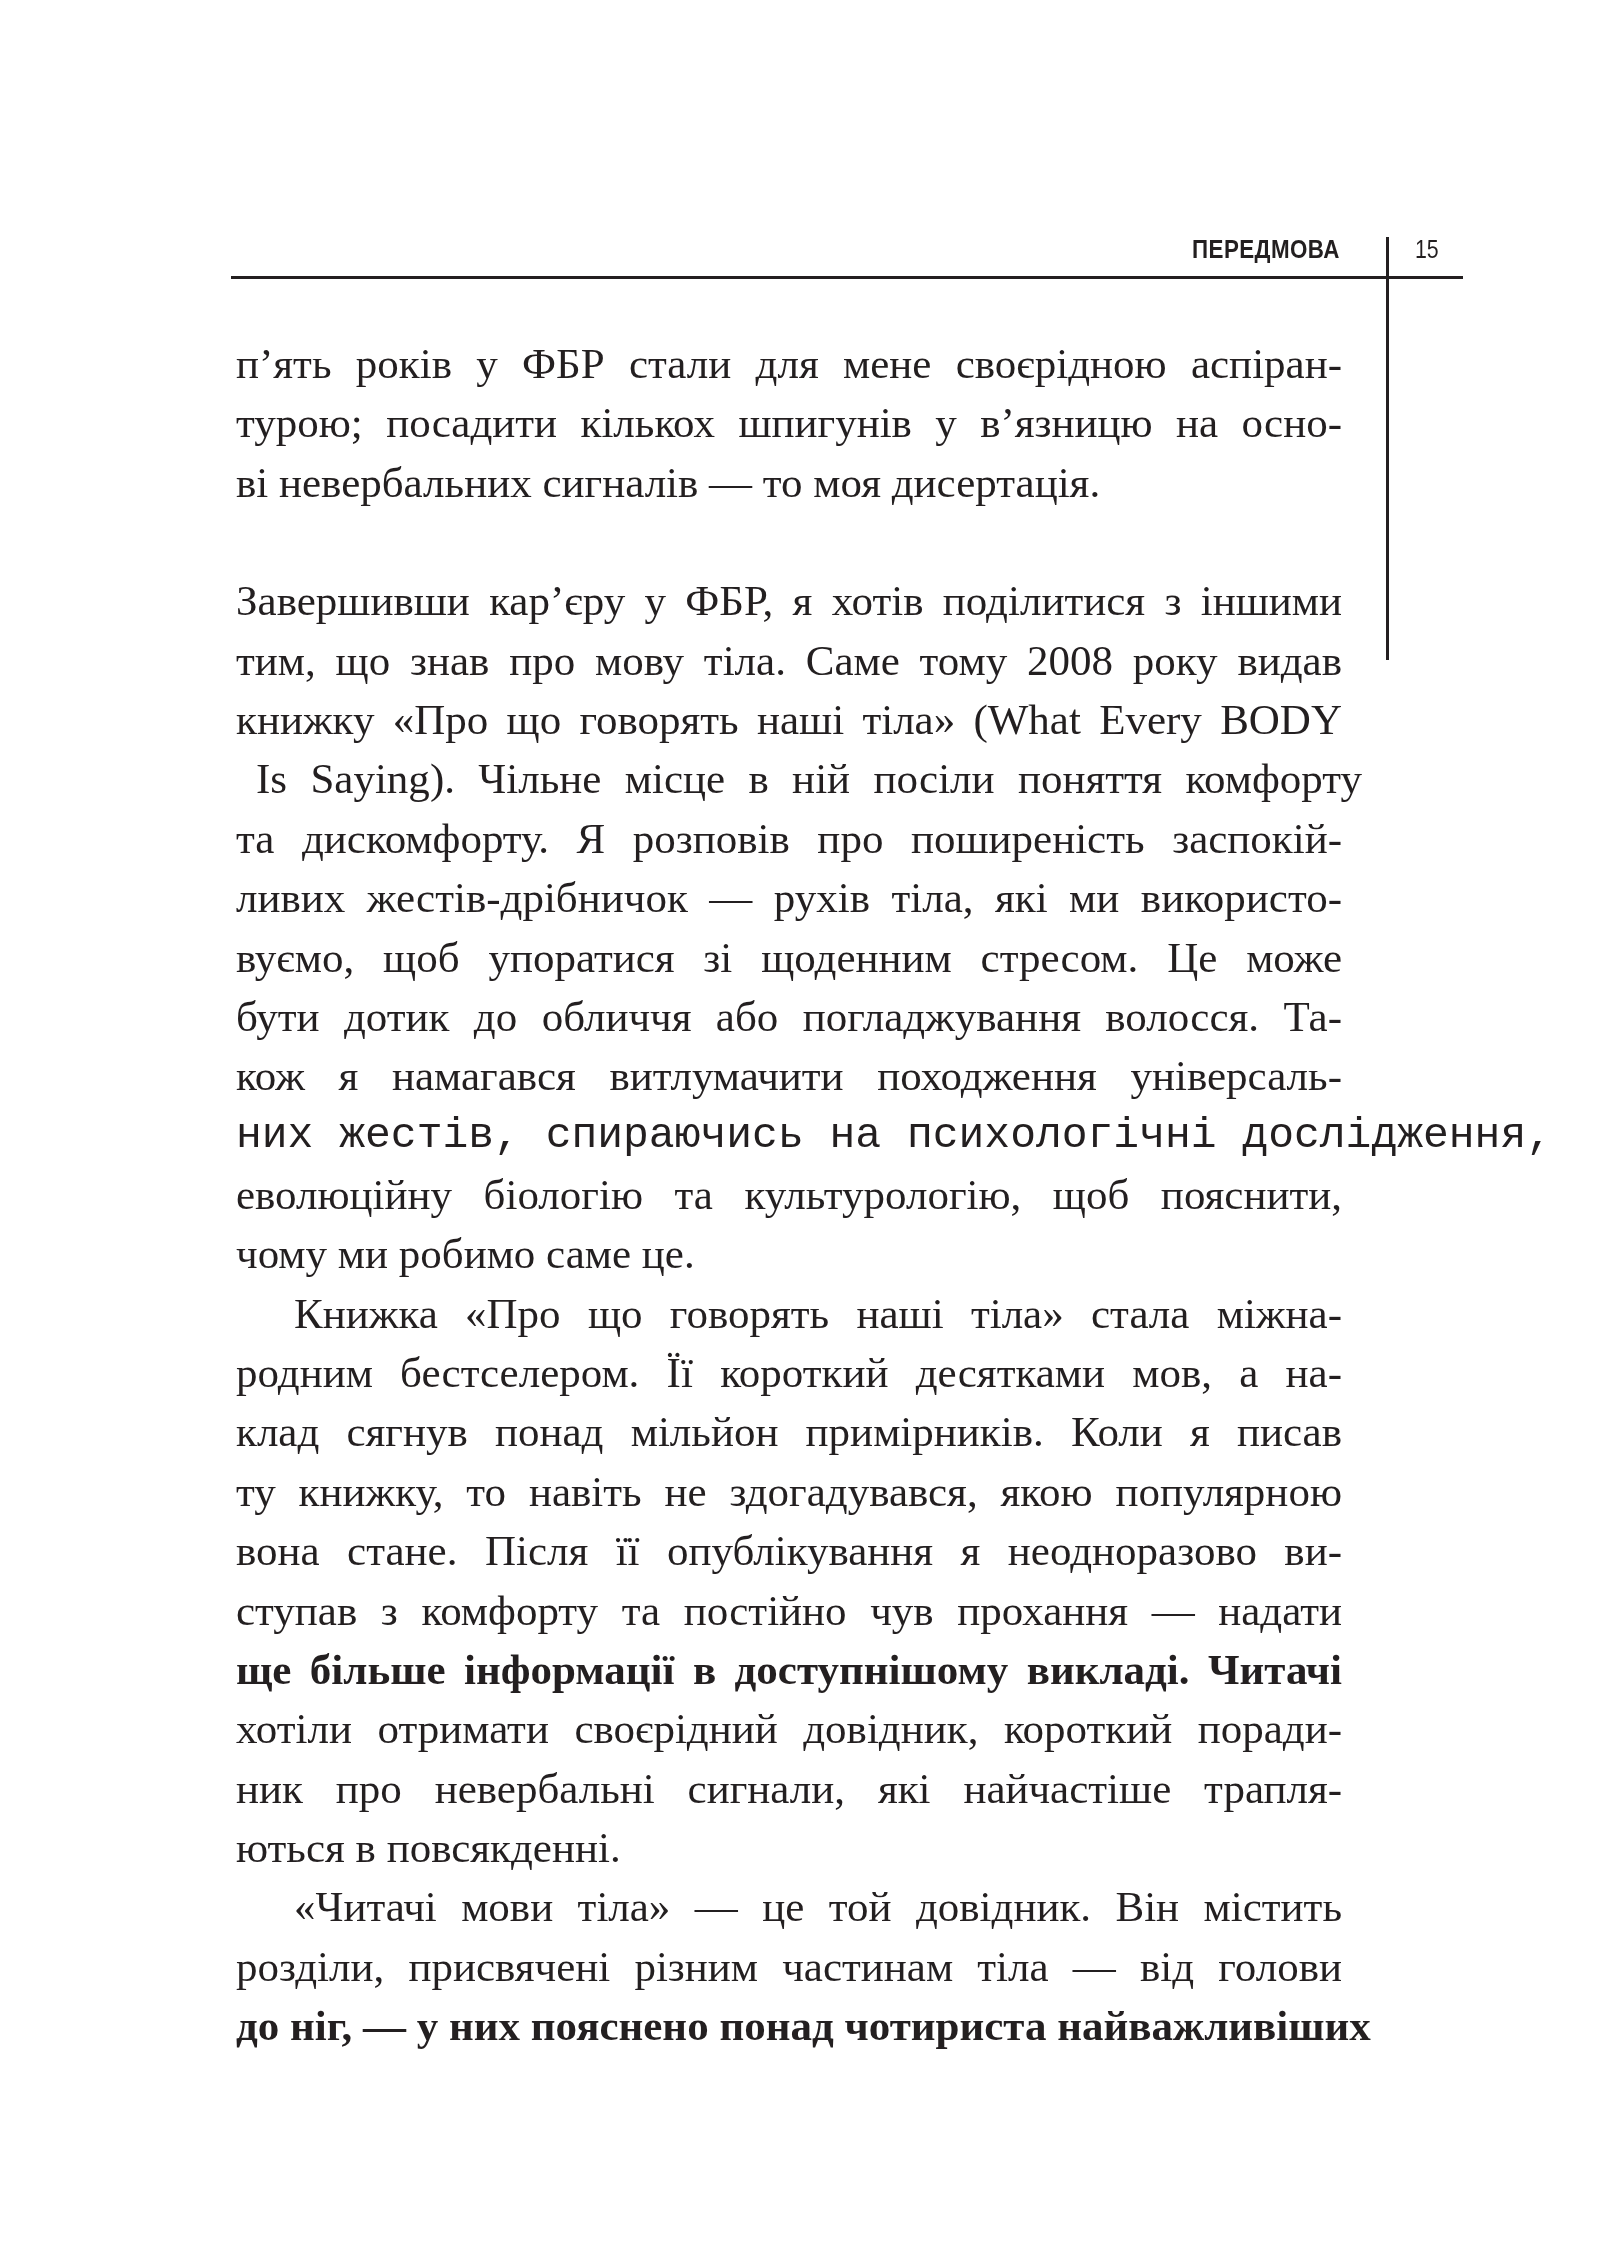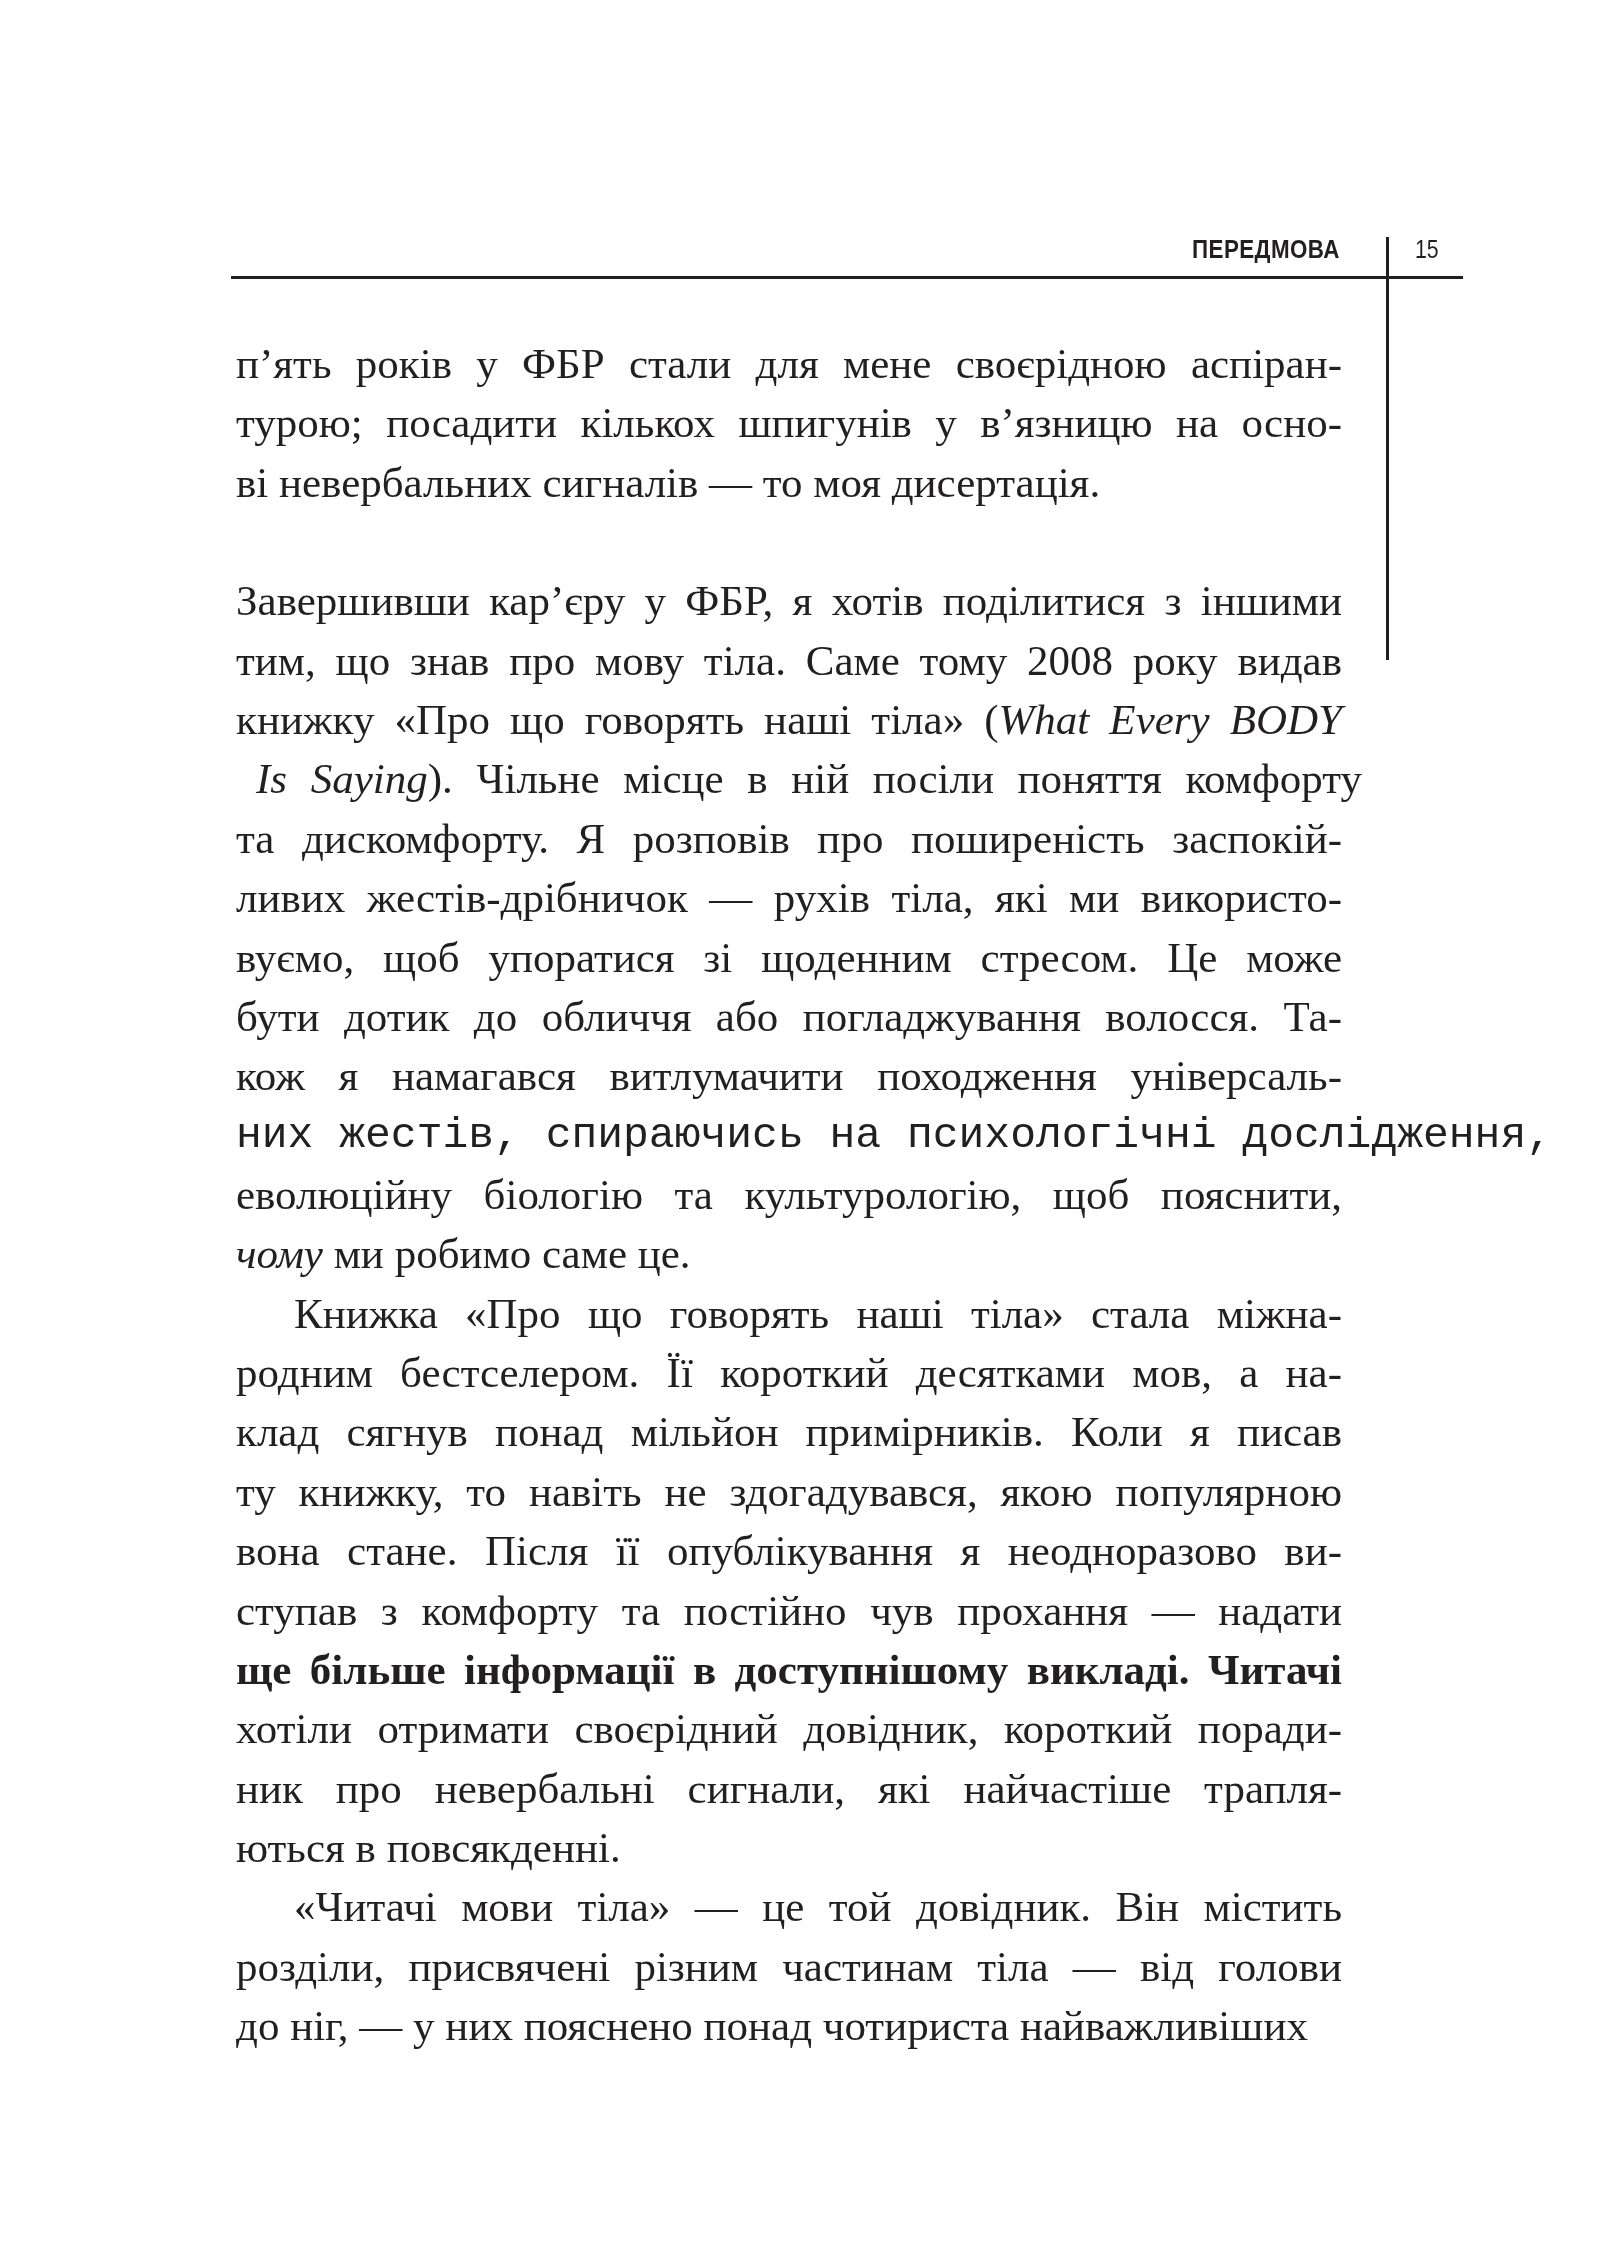--- a/index.html
+++ b/index.html
@@ -84,21 +84,20 @@
     text-align-last: justify;
   }
   .line.last {
     text-align-last: left;
   }
   .line.indent {
     padding-left: 58px;
     width: 1048px;
   }
   .it {
-    font-style: italic;
   }
 </style>
 </head>
 <body>
 
 <div class="page">
   <div class="running-title">ПЕРЕДМОВА</div>
   <div class="vertical-rule"></div>
   <div class="page-number">15</div>
   <div class="header-rule"></div>
@@ -131,17 +130,17 @@
         <div class="line" style="top: 1521px;"><span>вона стане. Після її опублікування я неодноразово ви-</span></div>
         <div class="line" style="top: 1581px;"><span>ступав з комфорту та постійно чув прохання — надати</span></div>
         <div class="line" style="top: 1640px; font-weight: bold;"><span>ще більше інформації в доступнішому викладі. Читачі</span></div>
         <div class="line" style="top: 1699px;"><span>хотіли отримати своєрідний довідник, короткий поради-</span></div>
         <div class="line" style="top: 1759px;"><span>ник про невербальні сигнали, які найчастіше трапля-</span></div>
         <div class="line last" style="top: 1818px;"><span>ються в повсякденні.</span></div>
       </div>
       <div>
         <div class="line indent" style="top: 1877px;"><span>«Читачі мови тіла» — це той довідник. Він містить</span></div>
         <div class="line" style="top: 1937px;"><span>розділи, присвячені різним частинам тіла — від голови</span></div>
-        <div class="line last" style="top: 1996px;"><span>до ніг, — у них пояснено понад чотириста найважливіших</span></div>
+        <div class="line last" style="top: 1996px; font-weight: bold;"><span>до ніг, — у них пояснено понад чотириста найважливіших</span></div>
       </div>
     </div>
 </div>
 
 
 </body></html>

